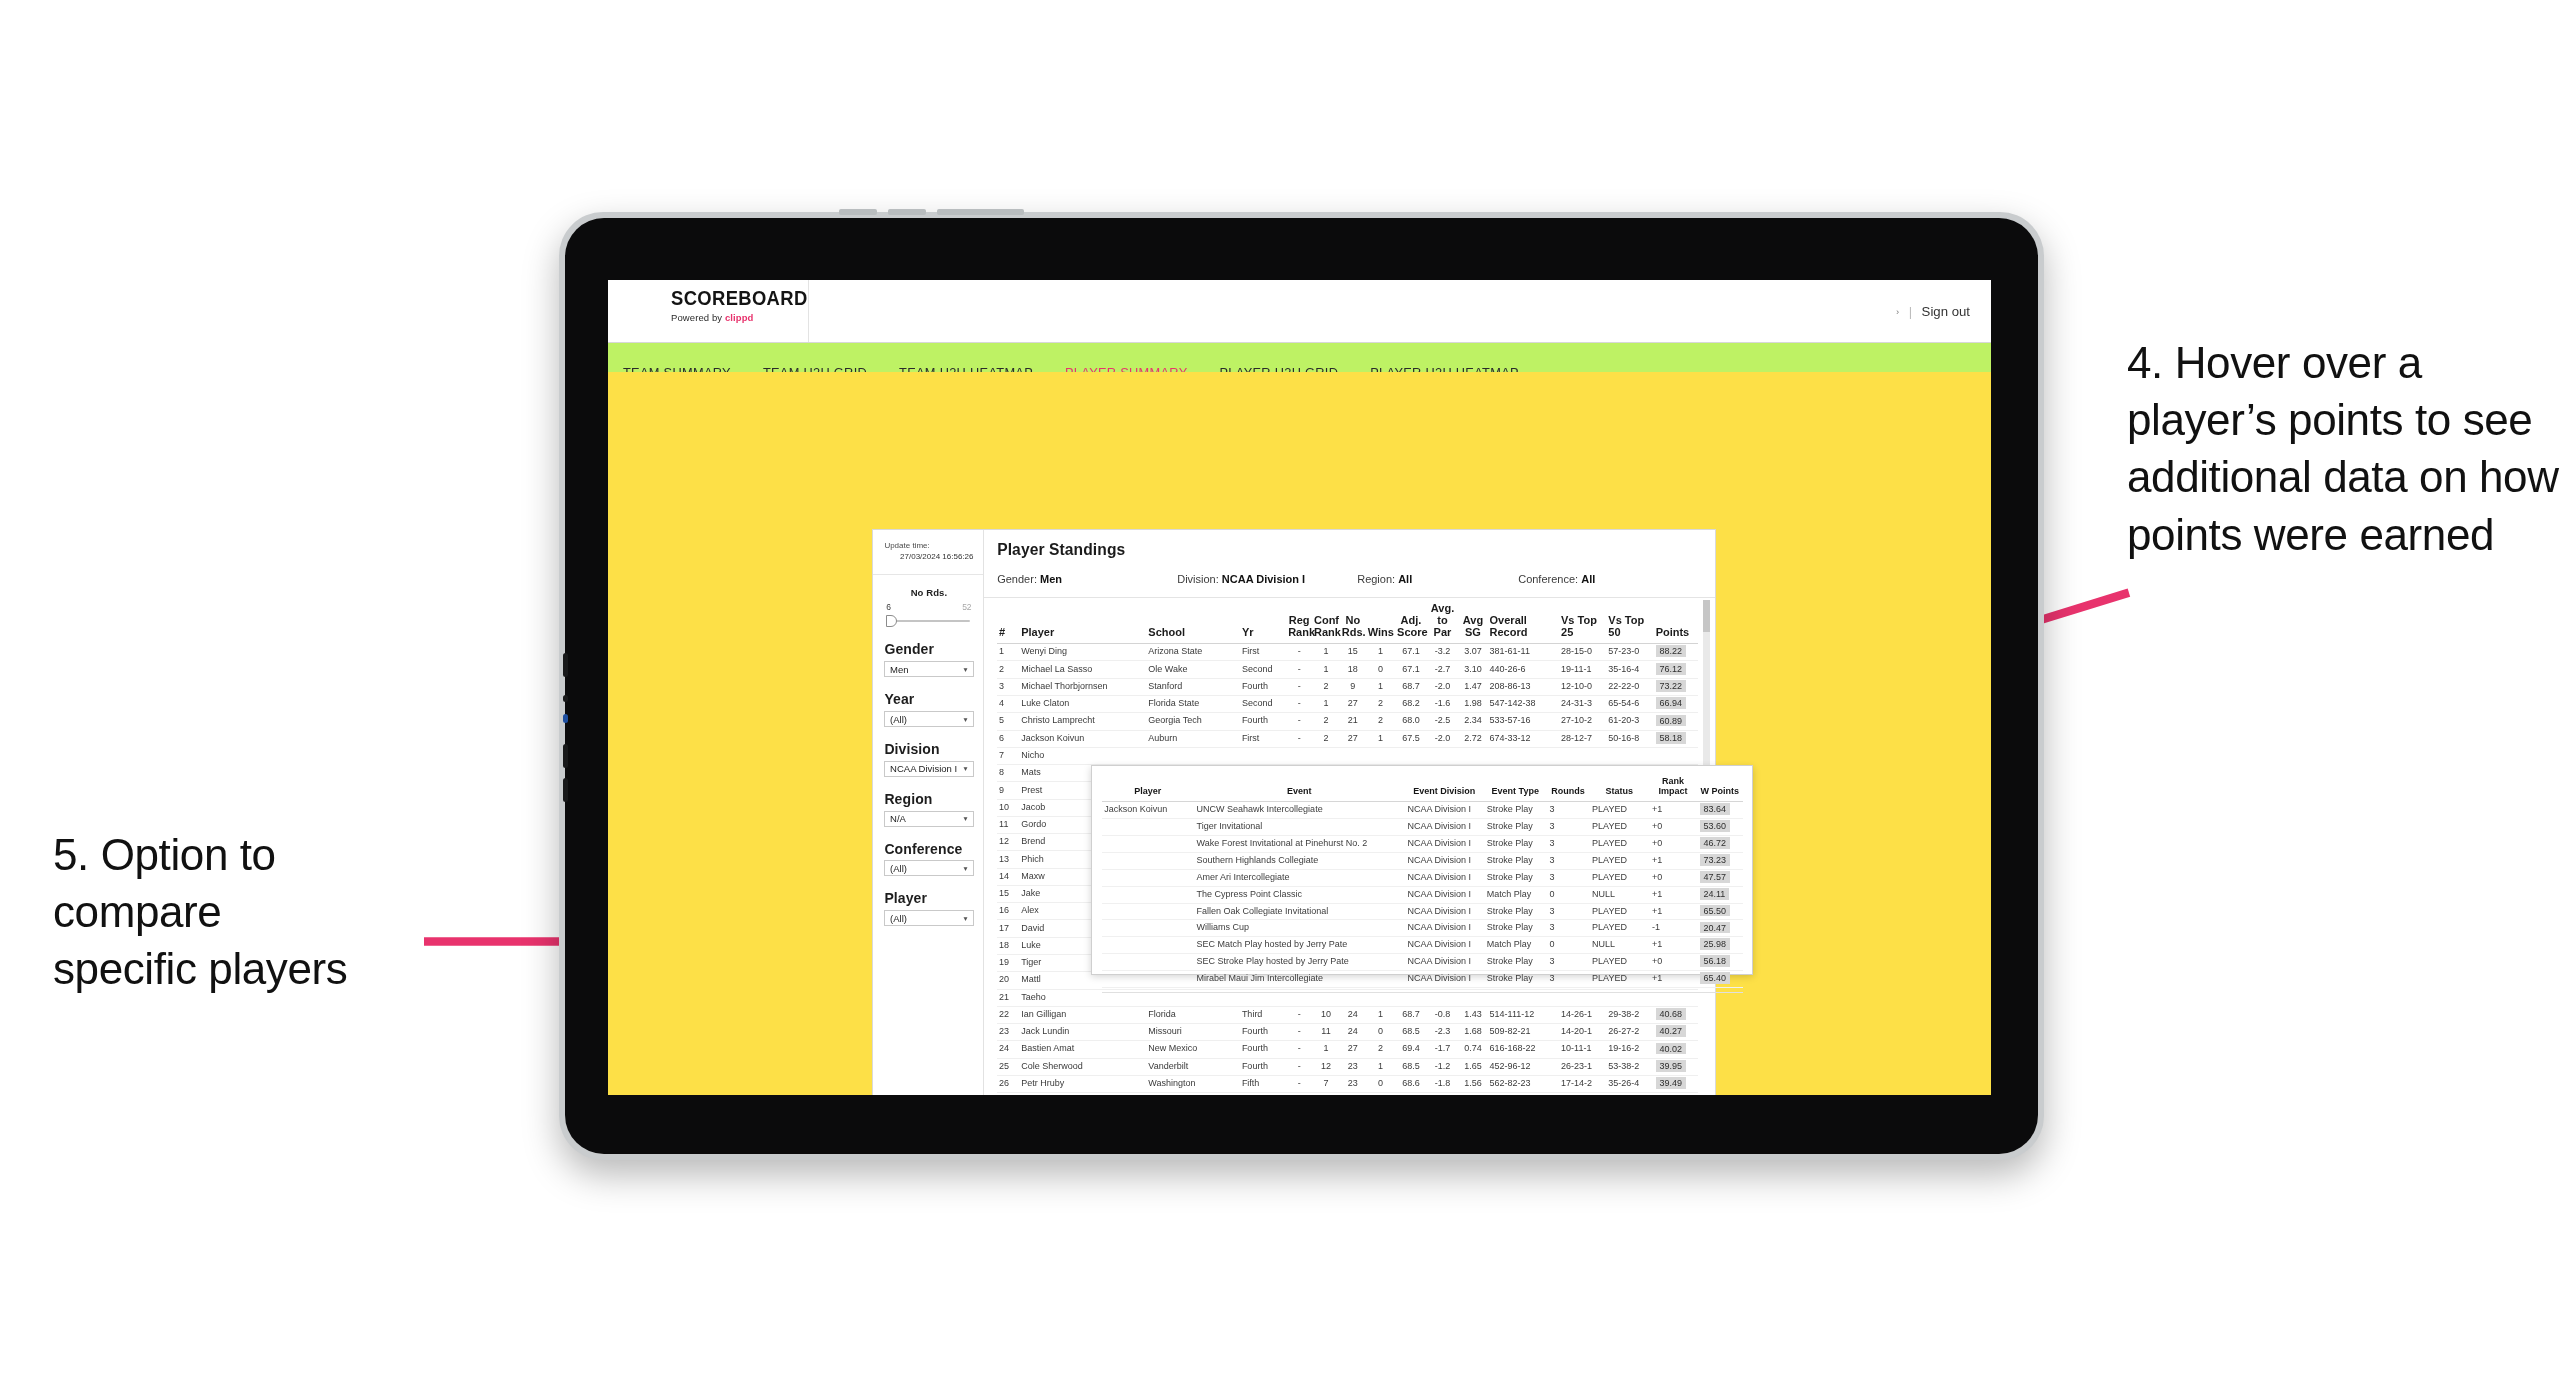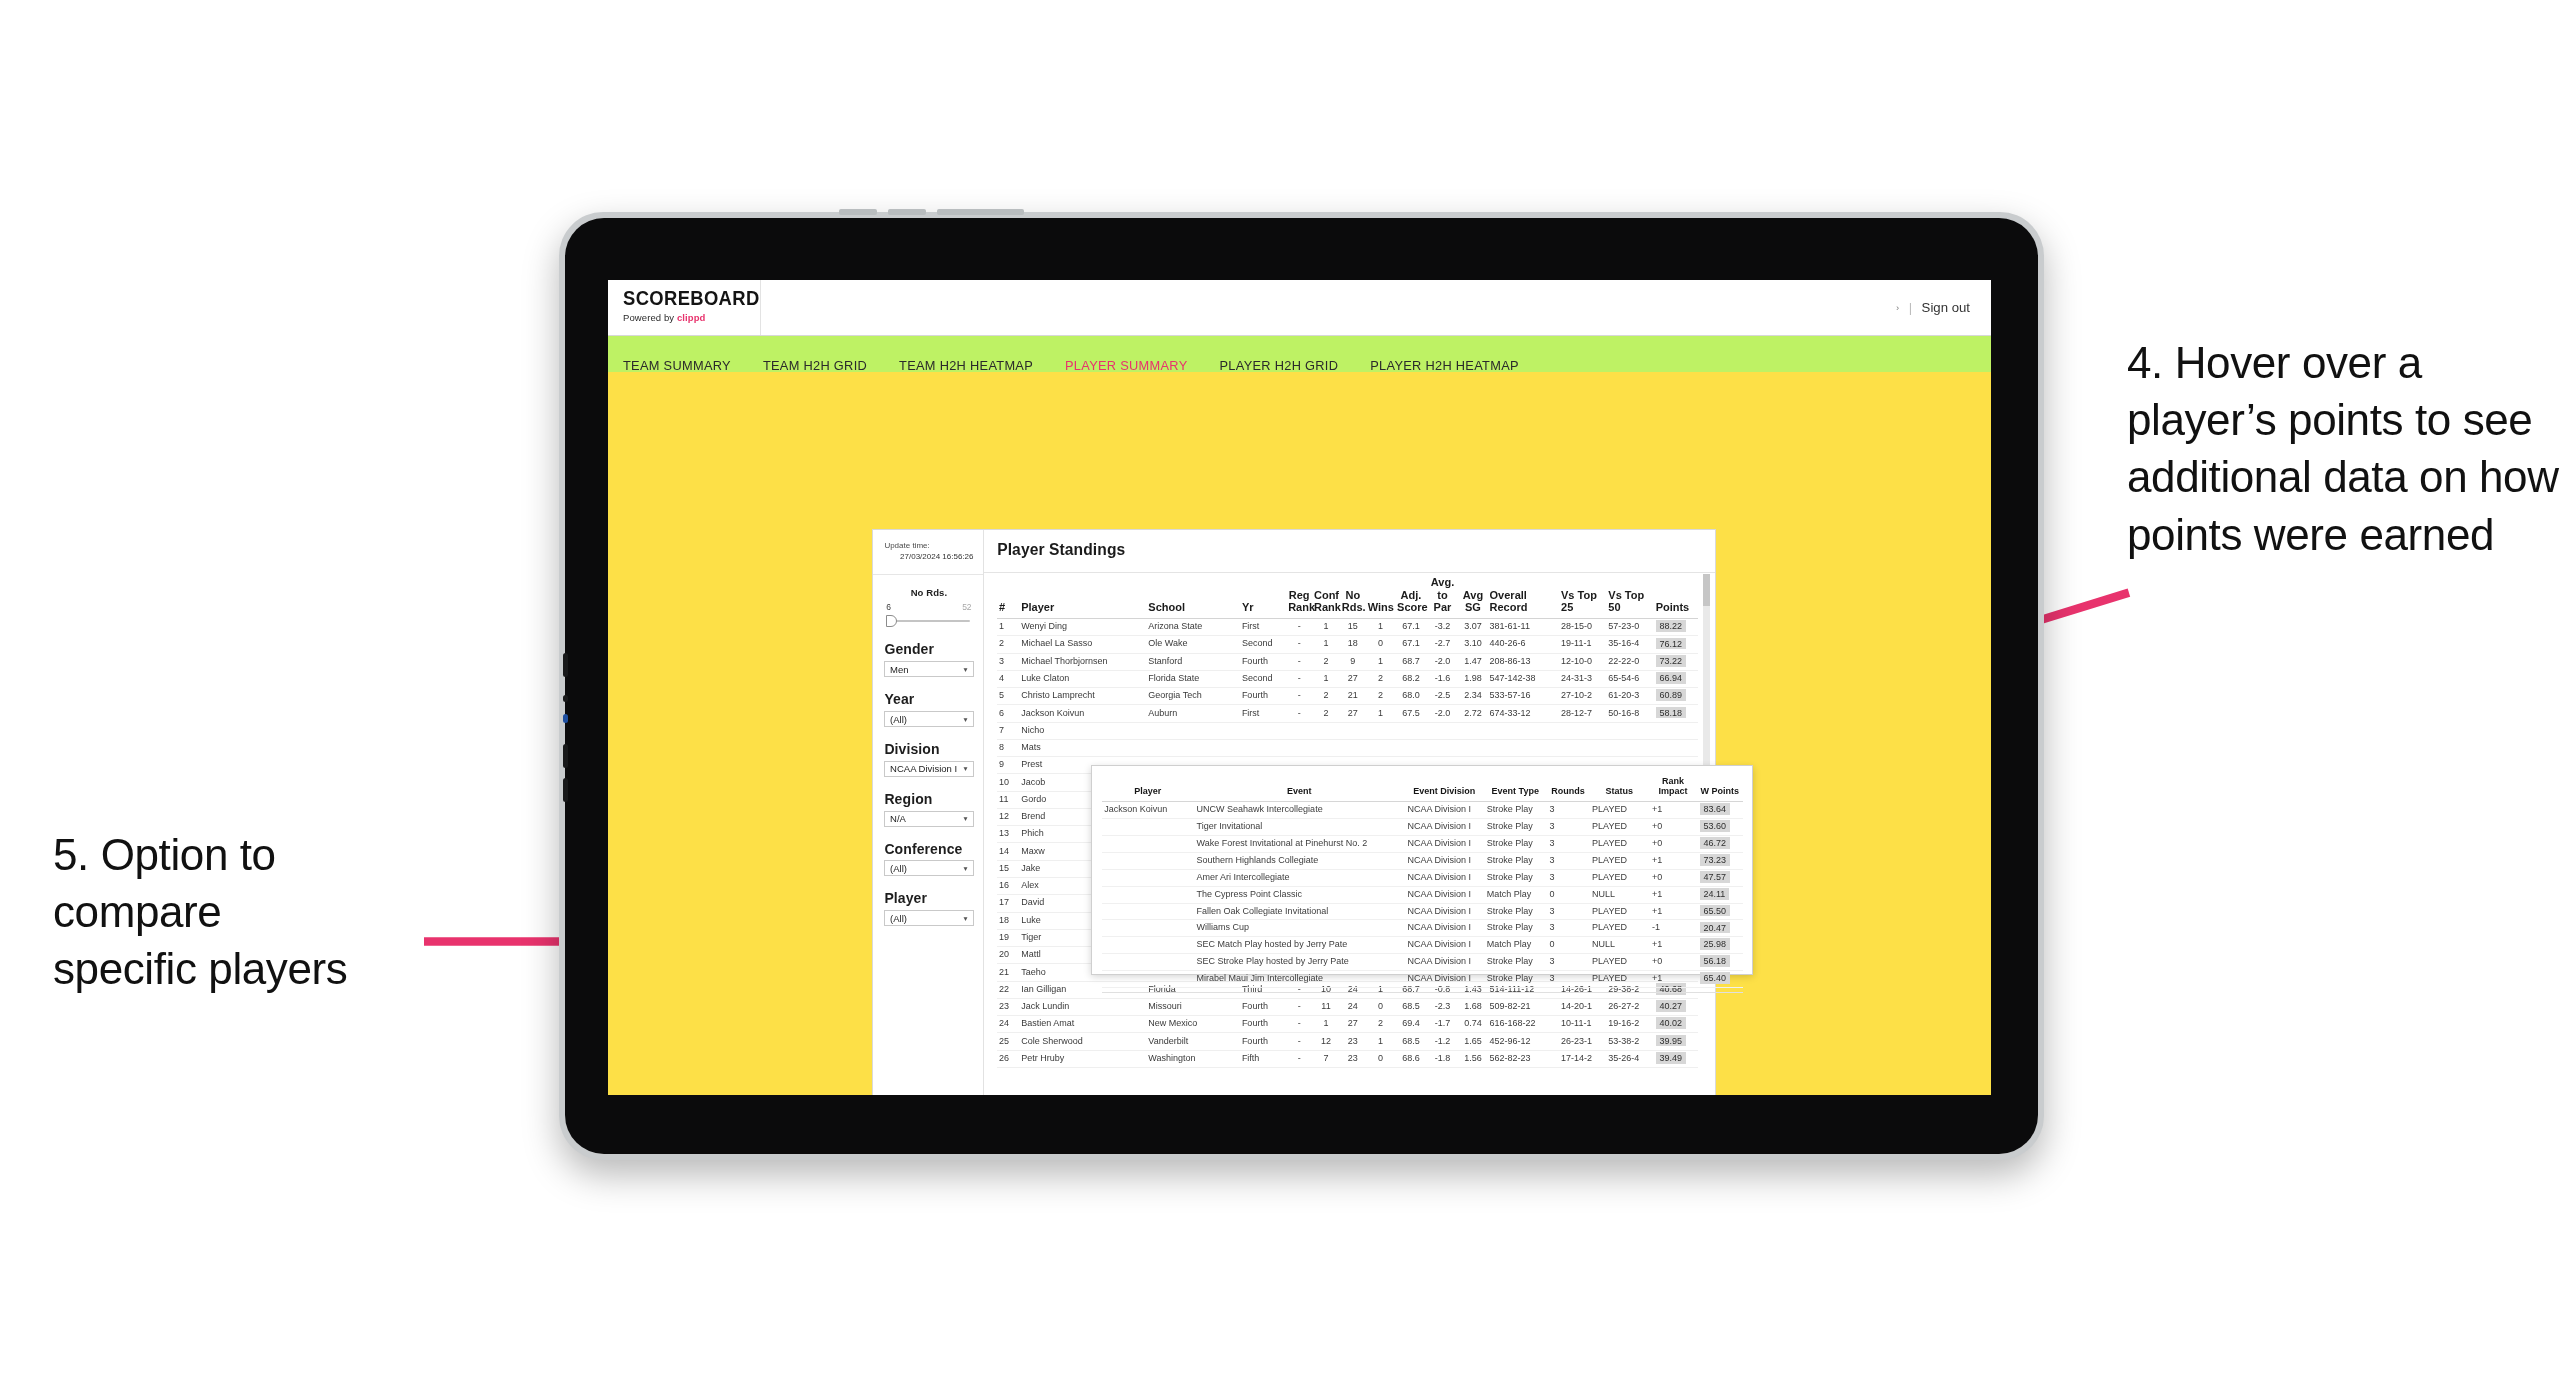--- a/index.html
+++ b/index.html
@@ -50,24 +50,25 @@
   .screen {
     position: absolute;
     left: 49px; top: 68px;
     width: 1383px; height: 815px;
     background: #ebecee;
     overflow: hidden;
   }
 
   
   .topnav {
-    height: 56px; background:#fff;
+    height: 63px; background:#fff;
     display:flex; align-items:stretch;
     border-bottom: 0.9px solid #d8d8d8;
     position: relative;
+    padding-left: 48px;
   }
   .brand {
     width: 153px; padding: 7.6px 0 0 15px;
     border-right: 0.9px solid #e3e3e3;
   }
   .brand-word {
     font-family: "Liberation Sans", sans-serif;
     font-weight: 700; font-size: 20px; letter-spacing: 0.4px;
     color:#141414; line-height: 1;
     transform: scaleX(0.92); transform-origin: left center;
@@ -344,20 +345,38 @@
                 <div class="fsel">
                   <span>(All)</span>
                   <span class="arr">▼</span>
                 </div>
               </div>
             </div>
 
             <div class="tpane">
               <div class="viz-title">Player Standings</div>
 
+              <div class="crumbs">
+                <div class="c">
+                  <span>Gender:</span>
+                  <b>Men</b>
+                </div>
+                <div class="c">
+                  <span>Division:</span>
+                  <b>NCAA Division I</b>
+                </div>
+                <div class="c">
+                  <span>Region:</span>
+                  <b>All</b>
+                </div>
+                <div class="c">
+                  <span>Conference:</span>
+                  <b>All</b>
+                </div>
+              </div>
               <div class="crumb-rule"></div>
 
               <div class="grid-scroll">
                 <table class="grid">
                   <colgroup>
                     <col style="width:21px">
                       <col style="width:121px">
                       <col style="width:89px">
                       <col style="width:44px">
                     <col style="width:24.6px">

